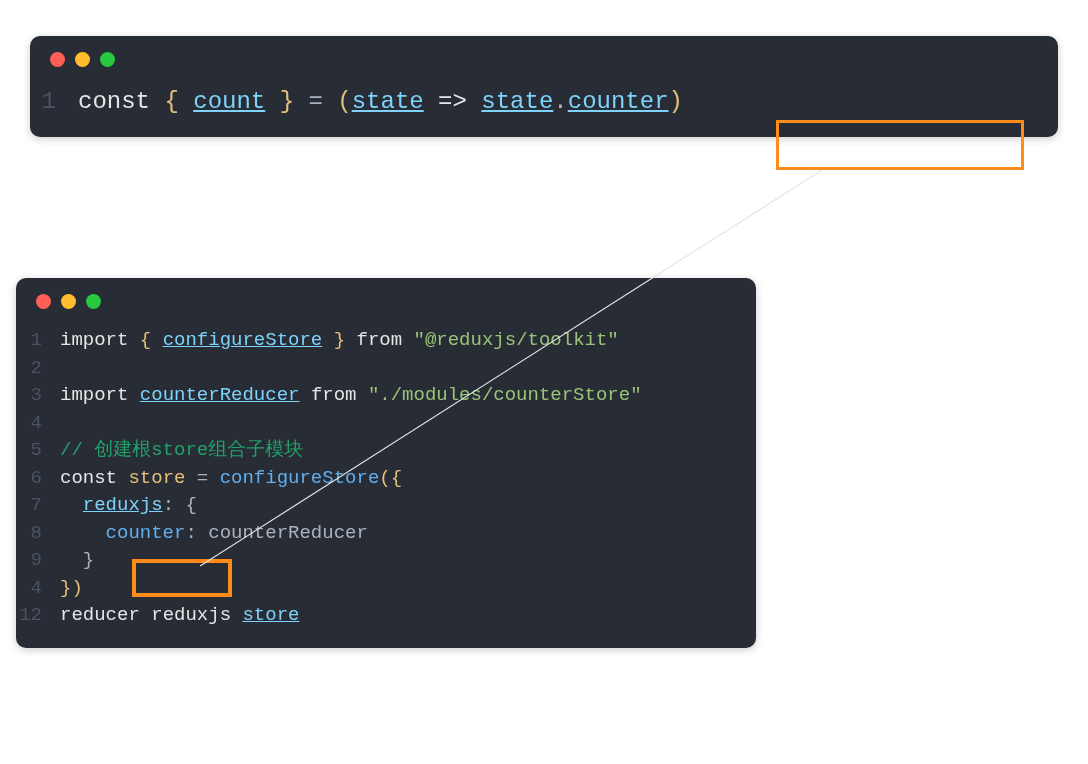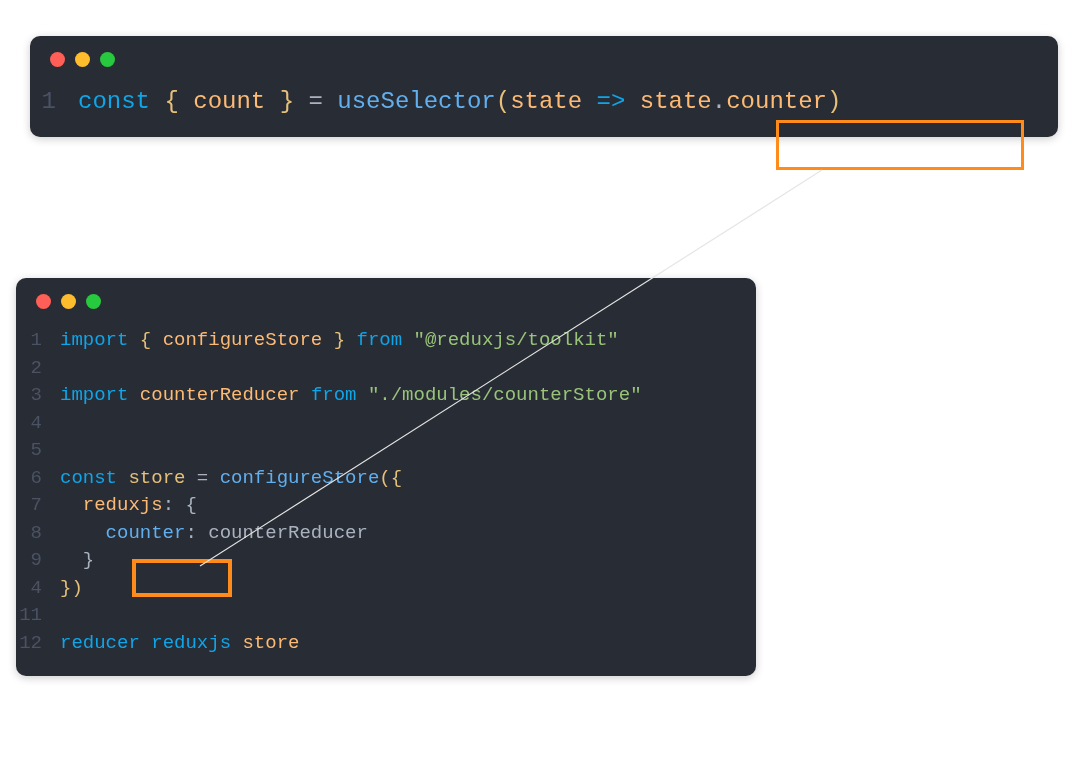--- a/index.html
+++ b/index.html
@@ -38,22 +38,22 @@
   }
   .code-line.small { font-size: 19px; line-height: 1.45; }
   .lineno {
     width: 44px;
     text-align: right;
     padding-right: 18px;
     color: #4b5263;
     user-select: none;
     flex-shrink: 0;
   }
-  .tok-keyword   { color: #0ea5e9; }
-  .tok-var       { color: #fdba74; }
+  .tok-keyword   { color: #e5e5e5; }
+  .tok-var       { color: #7dd3fc; text-decoration: underline; }
   .tok-punct     { color: #abb2bf; }
   .tok-func      { color: #61afef; }
   .tok-string    { color: #98c379; }
   .tok-comment   { color: #7f848e; }
   .tok-propblue  { color: #61afef; }
   .tok-yellow    { color: #e5c07b; }
   .tok-white     { color: #abb2bf; }
 
   
   #win-top {
@@ -97,21 +97,20 @@
     <div class="dot dot-yellow"></div>
     <div class="dot dot-green"></div>
   </div>
   <div class="code-line">
     <span class="lineno">1</span>
     <span class="tok-keyword">const</span>
     <span class="tok-yellow"> { </span>
     <span class="tok-var">count</span>
     <span class="tok-yellow"> } </span>
     <span class="tok-punct">= </span>
-    <span class="tok-func">useSelector</span>
     <span class="tok-yellow">(</span>
     <span class="tok-var">state</span>
     <span class="tok-keyword"> =&gt; </span>
     <span class="tok-var">state</span>
     <span class="tok-punct">.</span>
     <span class="tok-var">counter</span>
     <span class="tok-yellow">)</span>
   </div>
 </div>
 
@@ -147,20 +146,21 @@
     <span class="tok-punct"> </span>
     <span class="tok-string">"./modules/counterStore"</span>
   </div>
 
   <div class="code-line small">
     <span class="lineno">4</span>
   </div>
 
   <div class="code-line small">
     <span class="lineno">5</span>
+    <span class="tok-comment" style="color:#22a06b;">// 创建根store组合子模块</span>
   </div>
 
   <div class="code-line small">
     <span class="lineno">6</span>
     <span class="tok-keyword">const</span>
     <span class="tok-punct"> </span>
     <span class="tok-yellow">store</span>
     <span class="tok-punct"> = </span>
     <span class="tok-func">configureStore</span>
     <span class="tok-yellow">({</span>
@@ -185,23 +185,20 @@
     <span class="lineno">9</span>
     <span class="tok-punct">  </span>
     <span class="tok-punct">}</span>
   </div>
 
   <div class="code-line small">
     <span class="lineno">4</span>
     <span class="tok-yellow">})</span>
   </div>
 
-  <div class="code-line small">
-    <span class="lineno">11</span>
-  </div>
 
   <div class="code-line small">
     <span class="lineno">12</span>
     <span class="tok-keyword">reducer</span>
     <span class="tok-keyword"> reduxjs </span>
     <span class="tok-var">store</span>
   </div>
 </div>
 
 <div id="hl1" class="highlight-box"></div>

